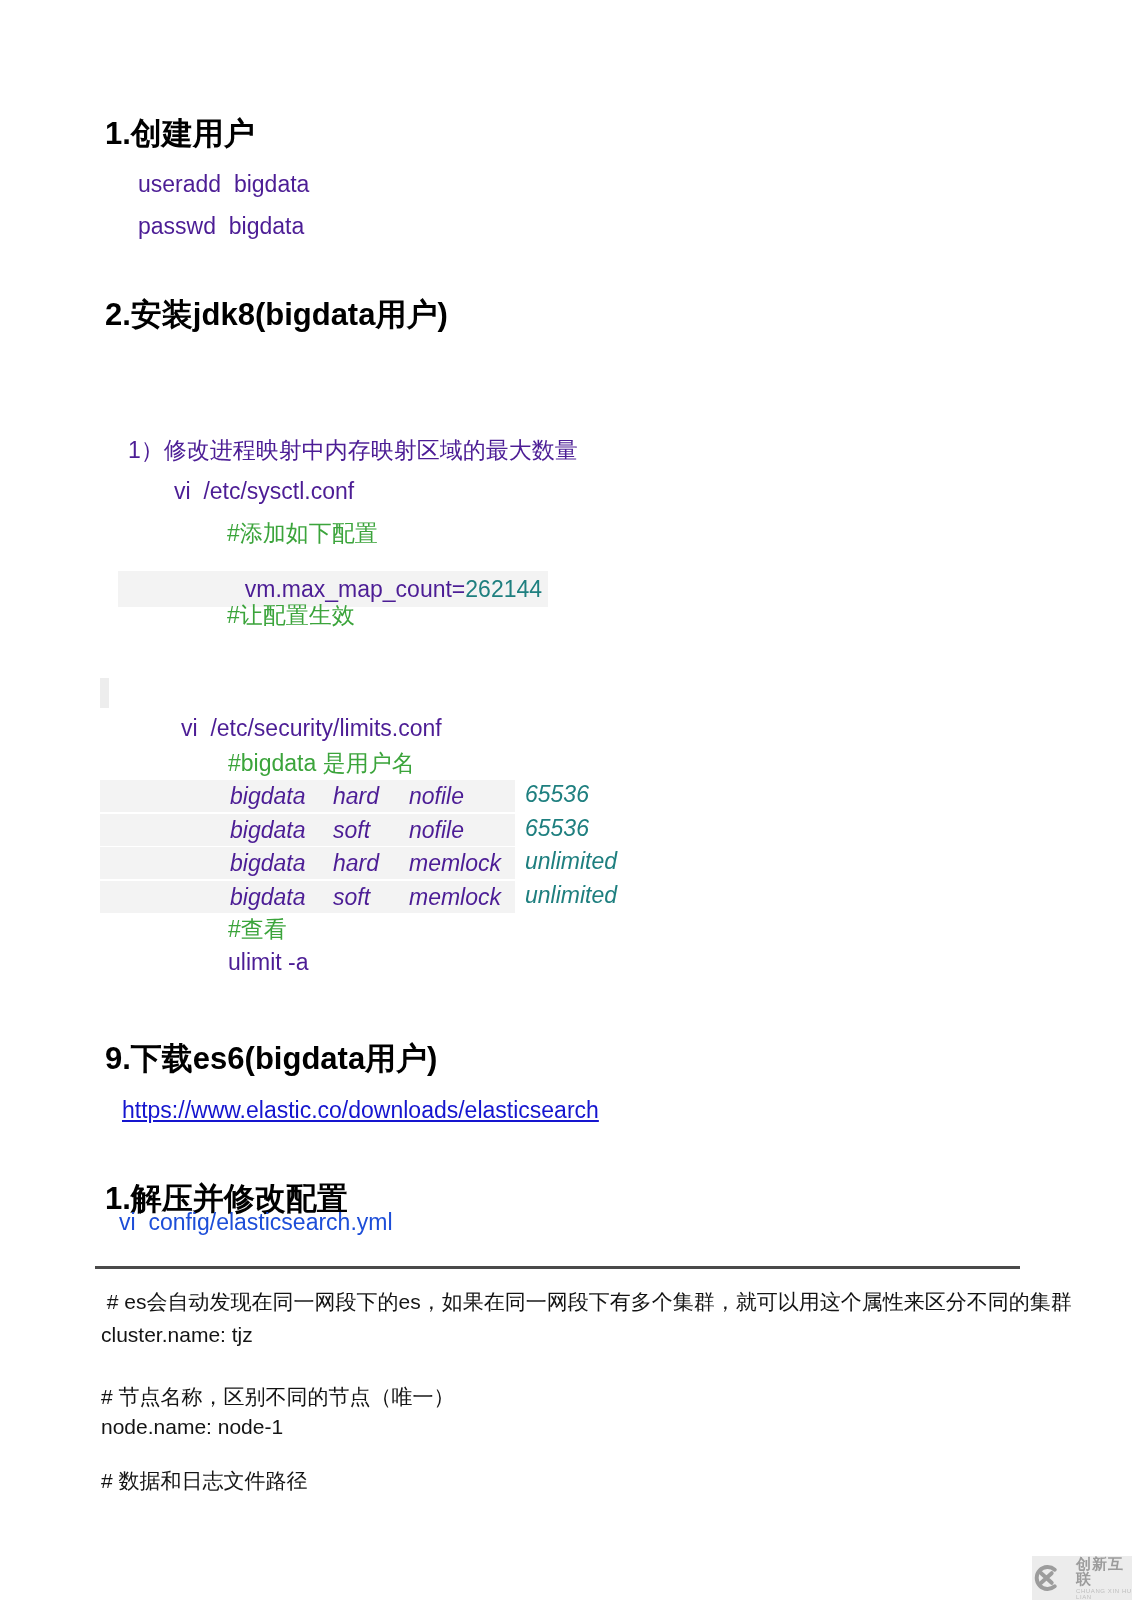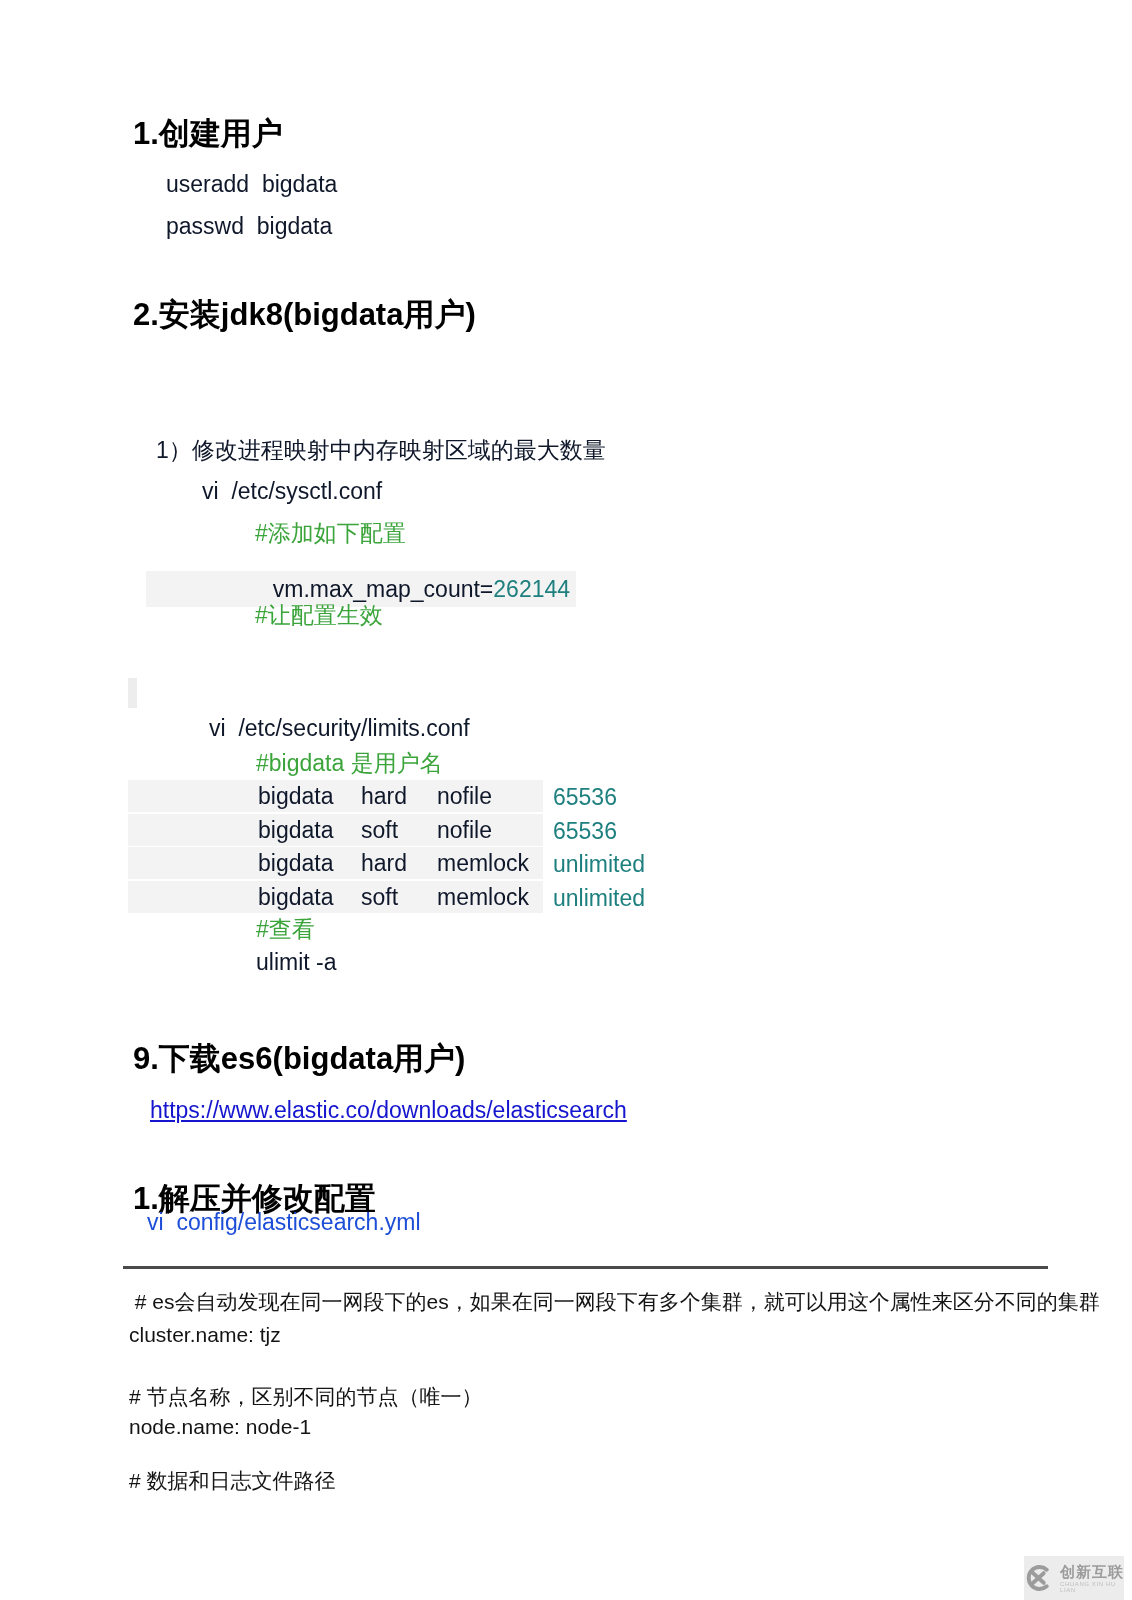--- a/index.html
+++ b/index.html
@@ -1,41 +1,41 @@
 <!DOCTYPE html>
 <html><head>
 <meta charset="utf-8">
 <style>
   html,body{margin:0;padding:0;}
   body{
     width:1132px;height:1600px;background:#ffffff;position:relative;
     font-family:"Liberation Sans","DejaVu Sans",sans-serif;color:#1c1c1c;
     overflow:hidden;
   }
-  #page{position:absolute;left:0;top:0;width:960px;height:1600px;margin-left:28px;}
+  #page{position:absolute;left:0;top:0;width:960px;height:1600px;}
   .abs{position:absolute;white-space:pre;line-height:1.25;}
   .h{font-weight:bold;font-size:31px;color:#000000;letter-spacing:0px;}
-  .t{font-size:23px;color:#0f172a;}
+  .t{font-size:23px;color:#4c1d95;}
   .t21{font-size:21px;color:#141414;}
   .green{color:#3ba43b;}
   .teal{color:#1e7f7f;}
   .red{color:#1d4ed8;}
   .link{color:#1515cf;text-decoration:underline;cursor:pointer;}
   .barline{background:#f3f3f3;display:inline-flex;align-items:center;height:36px;}
-  .rowwrap{display:flex;align-items:flex-end;height:32px;}
+  .rowwrap{display:flex;align-items:flex-start;height:32px;font-style:italic;}
   .rowbar{background:#f3f3f3;display:inline-flex;align-items:center;height:32px;padding-left:130px;}
   .colu{display:inline-block;width:103px;white-space:pre;}
   .colt{display:inline-block;width:76px;white-space:pre;}
   .coli{display:inline-block;min-width:92px;white-space:pre;padding-right:14px;}
   .val{padding-left:10px;white-space:pre;}
   .tick{position:absolute;width:9px;height:30px;background:#ededed;}
   .divider{position:absolute;height:3px;background:#4a4a4a;}
   .wm{
-    position:absolute;left:996px;top:1556px;width:100px;height:44px;
-    background:#ececec;display:flex;align-items:center;justify-content:center;gap:8px;
+    position:absolute;left:1032px;top:1556px;width:100px;height:44px;
+    background:#ececec;display:flex;align-items:center;justify-content:center;gap:16px;
   }
   .wm-txt{display:flex;flex-direction:column;line-height:1;}
   .wm-brand{font-size:15px;font-weight:bold;color:#9c9c9c;letter-spacing:1px;}
   .wm-sub{font-size:6px;color:#bdbdbd;letter-spacing:0.6px;margin-top:2px;}
 </style>
 </head>
 <body>
 
 <div id="page">
 

